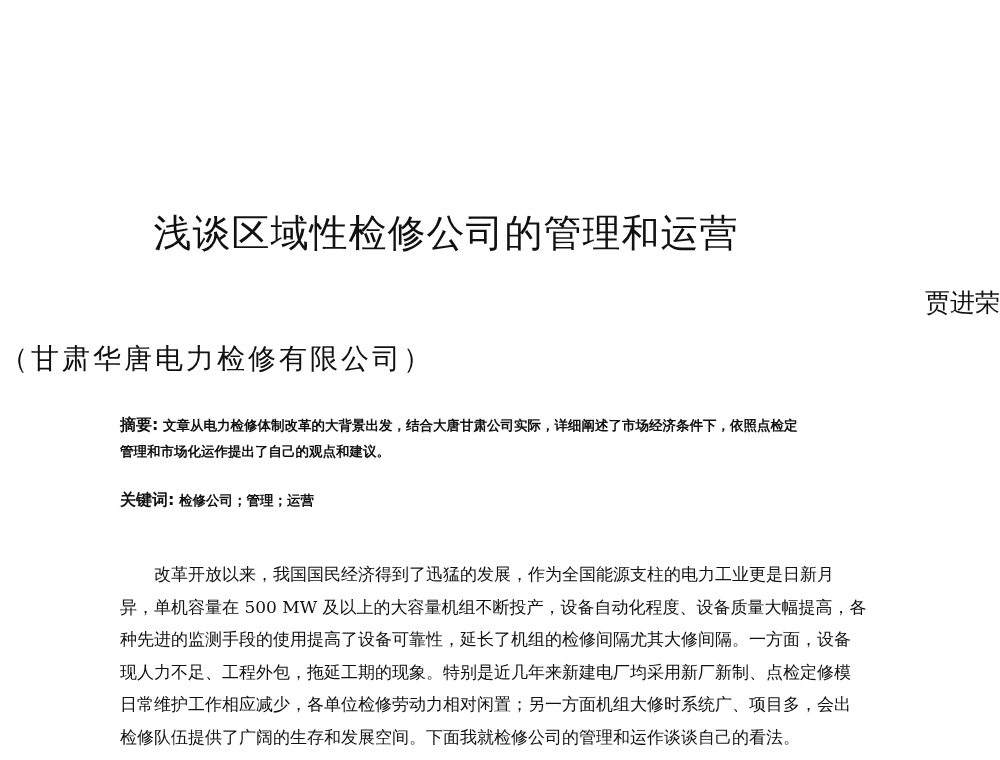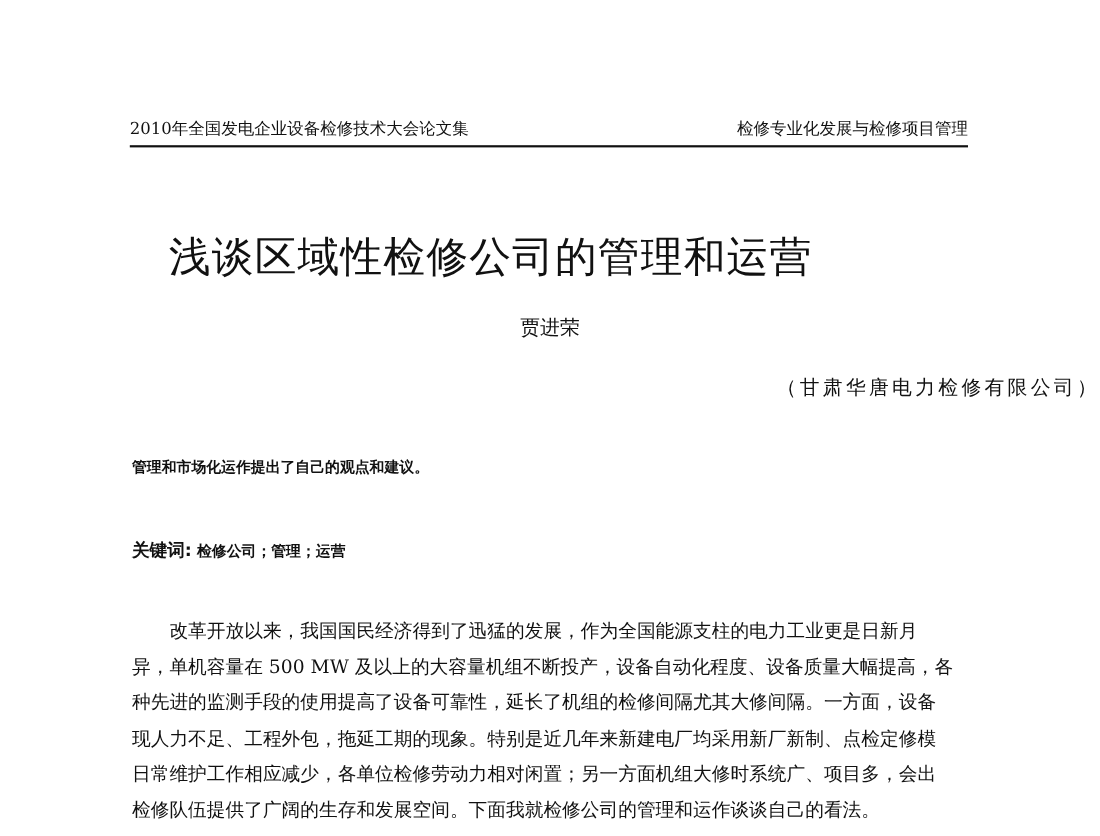--- a/index.html
+++ b/index.html
@@ -53,31 +53,31 @@
       font-family: "DejaVu Sans", "Liberation Sans", sans-serif;
       font-size: 38px;
       letter-spacing: 1px;
       white-space: nowrap;
     }
     .author {
       position: absolute;
       left: 0;
       width: 1000px;
       top: 286px;
-      text-align: center;
-      font-size: 18px;
+      text-align: right;
+      font-size: 25px;
       white-space: nowrap;
     }
     .affiliation {
       position: absolute;
       left: 0;
       width: 1000px;
       top: 340px;
-      text-align: right;
-      font-size: 18px;
+      text-align: left;
+      font-size: 28px;
       letter-spacing: 3px;
       white-space: nowrap;
     }
     .abstract {
       position: absolute;
       left: 120px;
       top: 412px;
       width: 765px;
       font-size: 13.5px;
       line-height: 26px;
@@ -121,32 +121,29 @@
     }
     .body-text .line.indent {
       padding-left: 34px;
     }
   </style>
 </head>
 <body>
 
 <div class="page">
 
-  <div class="running-header">
-    <span class="left">2010年全国发电企业设备检修技术大会论文集</span>
-    <span class="right">检修专业化发展与检修项目管理</span>
-  </div>
 
   <div class="title">浅谈区域性检修公司的管理和运营</div>
 
   <div class="author">贾进荣</div>
 
   <div class="affiliation">（甘肃华唐电力检修有限公司）</div>
 
   <div class="abstract">
+    <span class="line"><span class="label">摘要:</span> <span>文章从电力检修体制改革的大背景出发，结合大唐甘肃公司实际，详细阐述了市场经济条件下，依照点检定</span></span>
     <span class="line">管理和市场化运作提出了自己的观点和建议。</span>
   </div>
 
   <div class="keywords">
     <span class="label">关键词:</span>
     <span>检修公司；管理；运营</span>
   </div>
 
   <div class="body-text">
     <span class="line indent">改革开放以来，我国国民经济得到了迅猛的发展，作为全国能源支柱的电力工业更是日新月</span>

